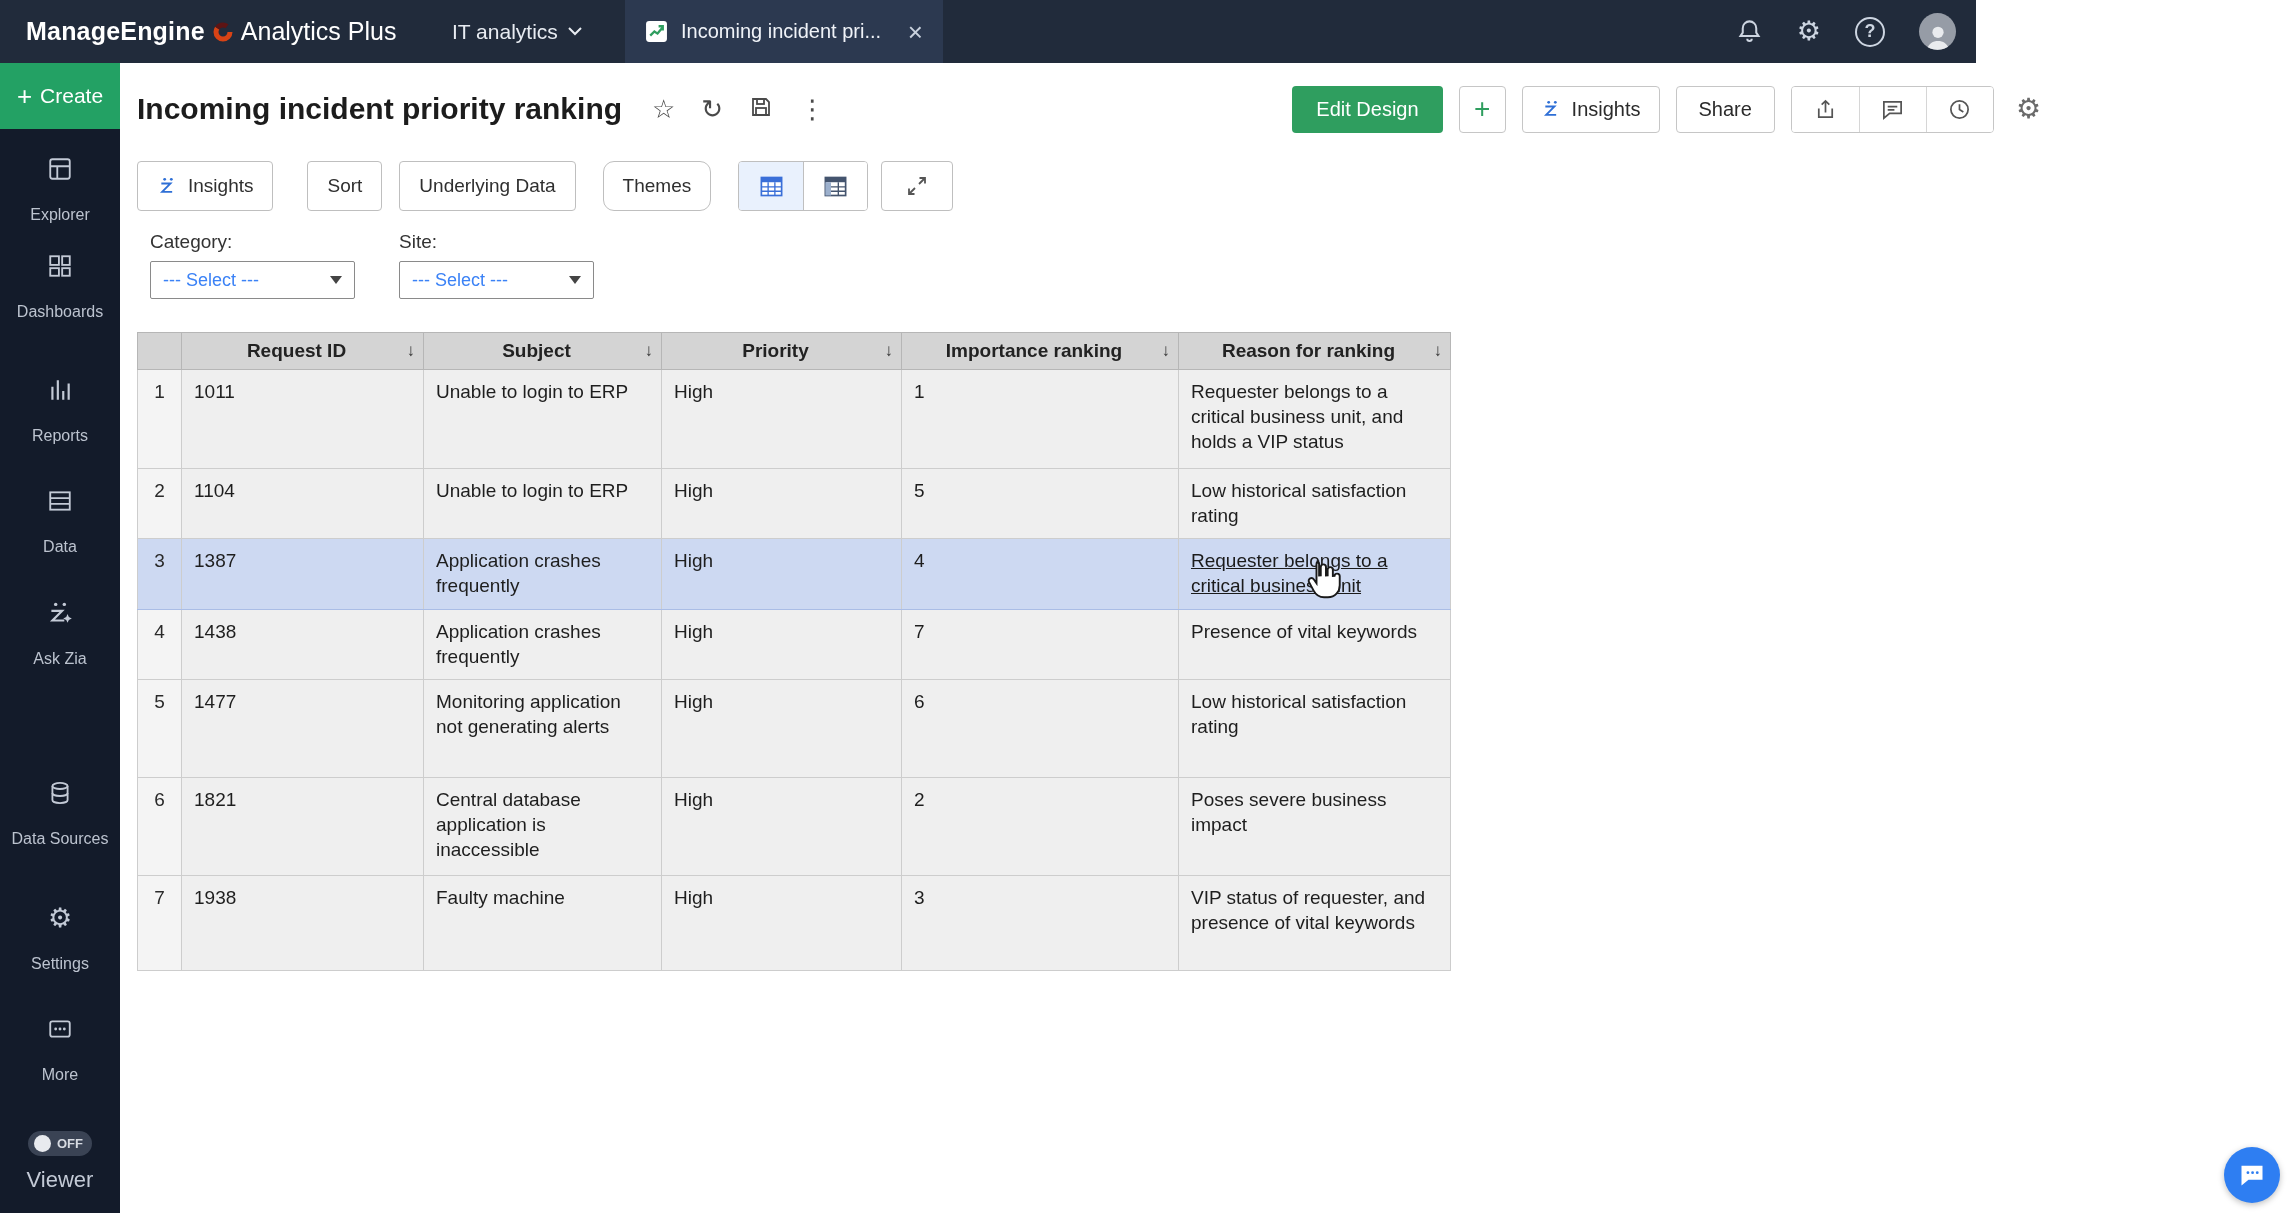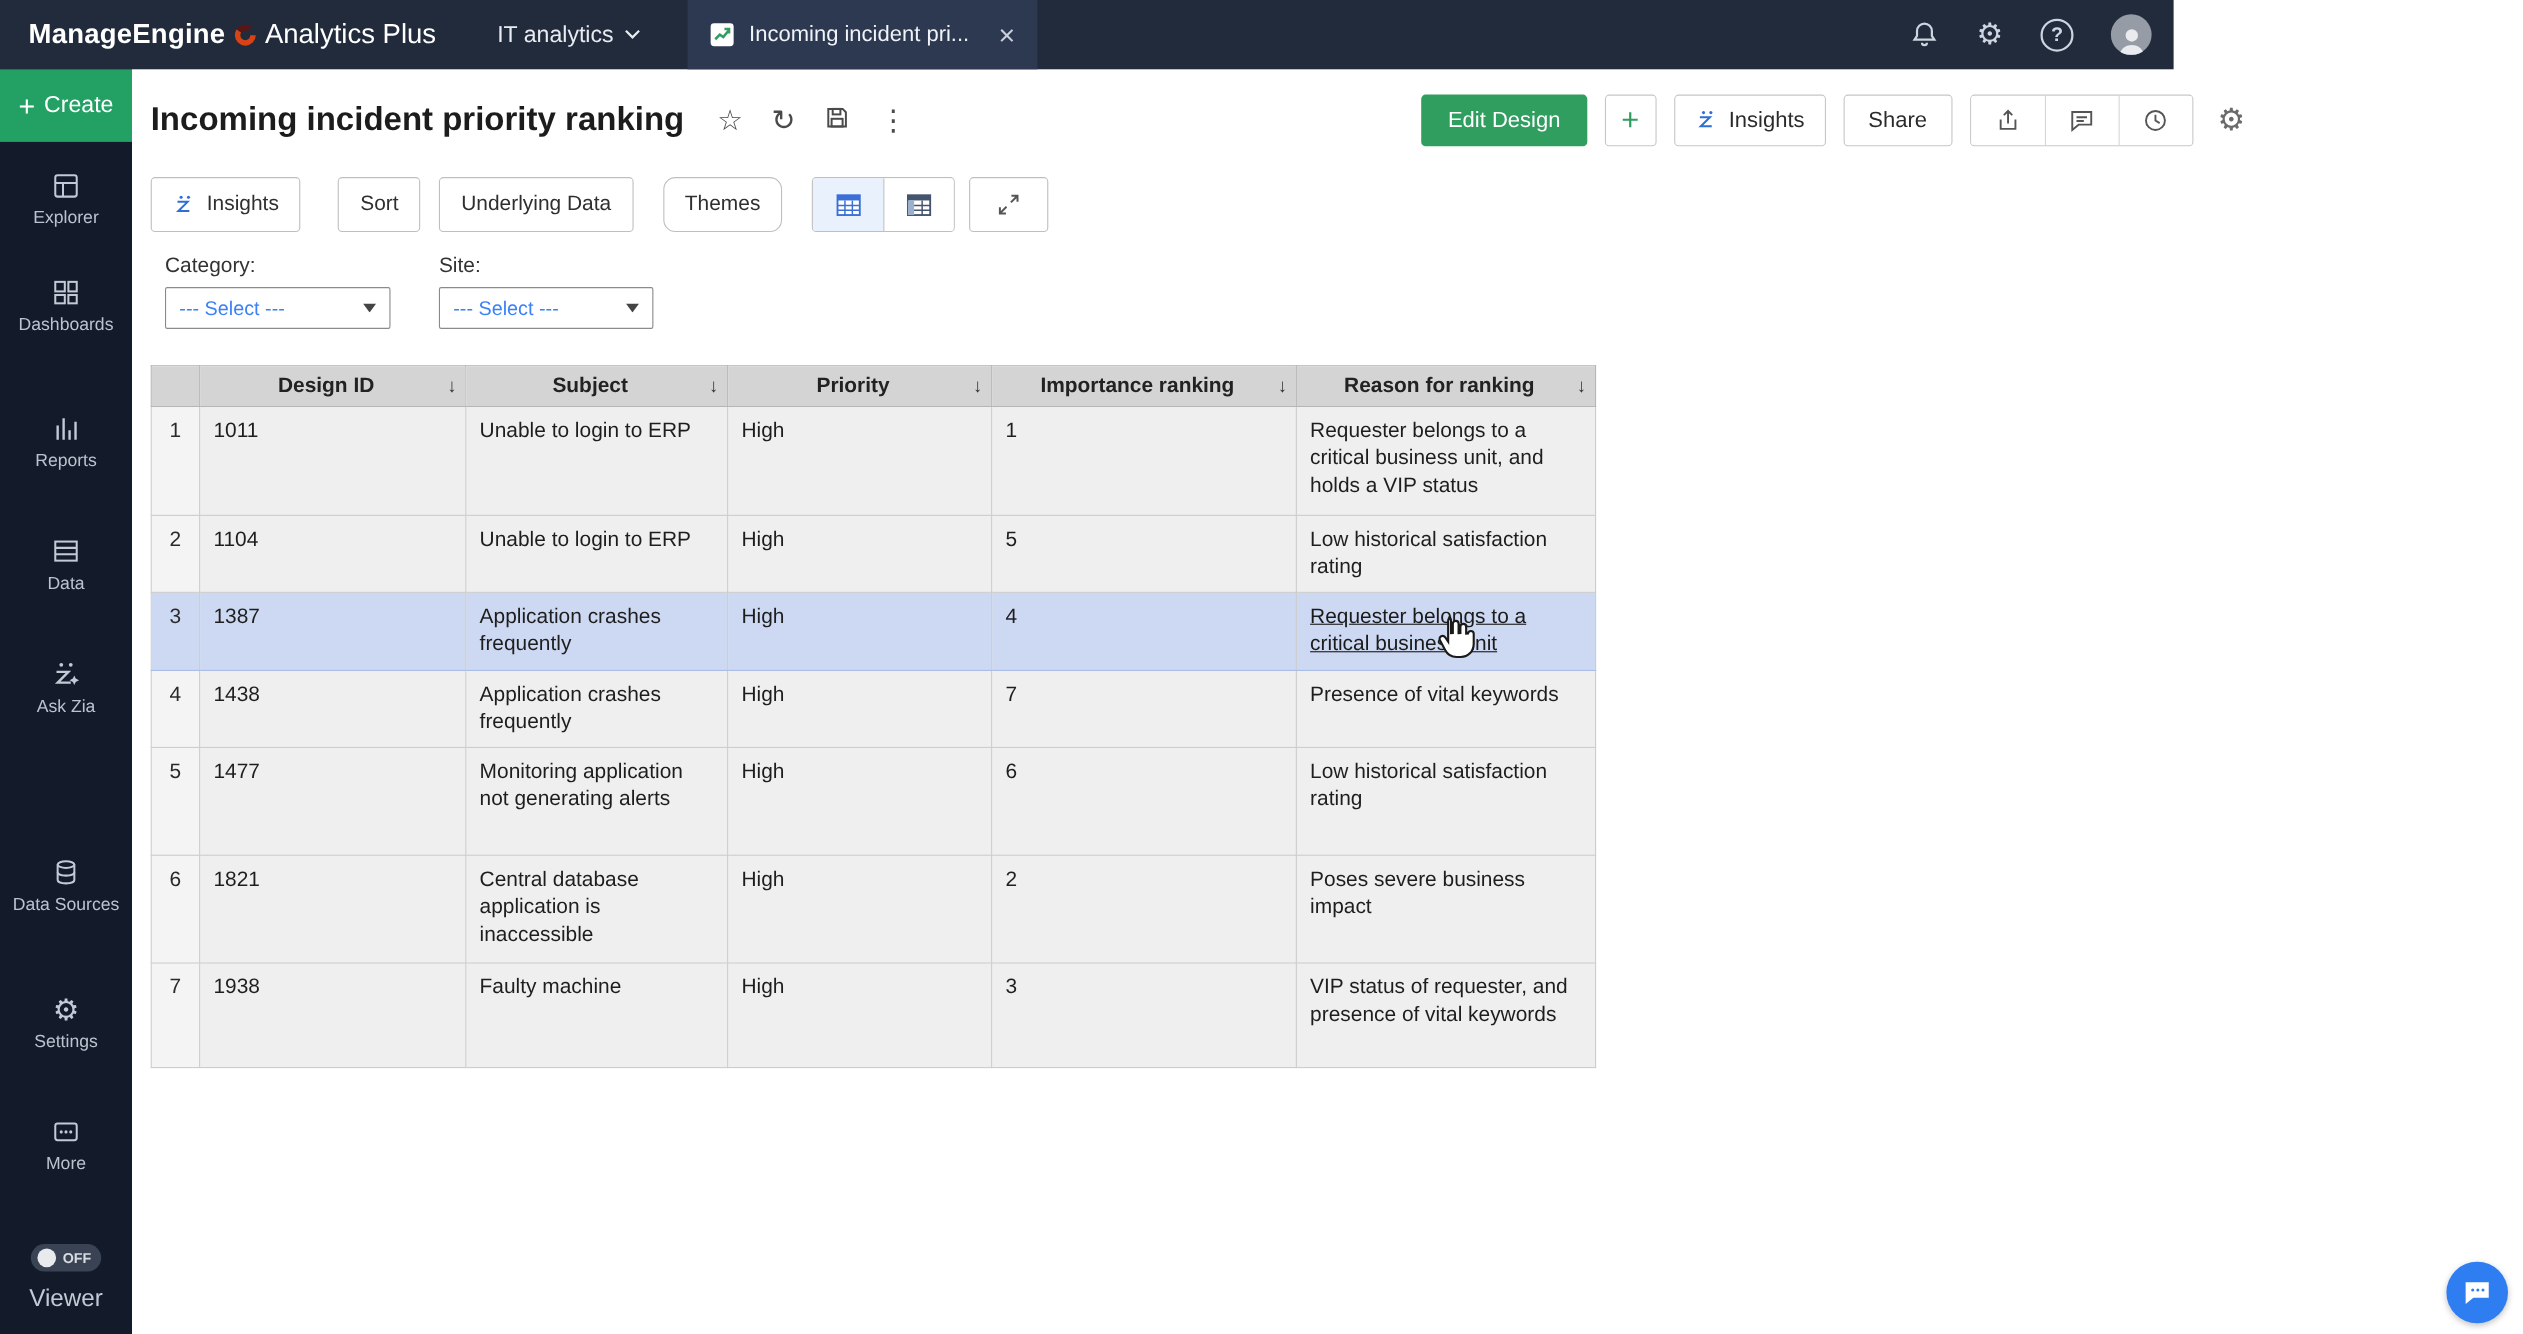--- a/index.html
+++ b/index.html
@@ -18,21 +18,21 @@
   .tb-glyph { font-size:27px; color:#cdd5e1; cursor:pointer; line-height:1; }
   .help-circle { width:30px; height:30px; border:2px solid #cdd5e1; border-radius:50%; display:flex; align-items:center; justify-content:center; font-size:18px; font-weight:700; color:#cdd5e1; cursor:pointer; }
   .avatar { width:37px; height:37px; border-radius:50%; background:#969ca6; overflow:hidden; display:flex; align-items:flex-end; justify-content:center; cursor:pointer; }
 
   
   .sidebar { position:absolute; top:63px; left:0; width:120px; height:1150px; background:#131b2a; z-index:10; }
   .create-btn { height:66px; background:#23a164; color:#fff; display:flex; align-items:center; justify-content:center; gap:8px; font-size:21px; cursor:pointer; }
   .create-btn .plus { font-size:26px; font-weight:400; }
   .side-item { position:absolute; left:0; width:120px; text-align:center; color:#bcc3cf; cursor:pointer; }
   .side-item .icon { height:30px; display:flex; align-items:center; justify-content:center; }
-  .side-item .lbl { font-size:16px; margin-top:6px; line-height:1.15; padding:0 6px; }
+  .side-item .lbl { font-size:16px; margin-top:22px; line-height:1.15; padding:0 6px; }
   .gear-glyph { font-size:27px; color:#c3cad6; line-height:1; }
   .viewer-toggle { position:absolute; top:1068px; left:0; width:120px; display:flex; justify-content:center; }
   .toggle-pill { width:64px; height:25px; background:#3a4354; border-radius:13px; display:flex; align-items:center; gap:6px; padding:0 6px; cursor:pointer; }
   .toggle-knob { width:17px; height:17px; background:#e8eaee; border-radius:50%; }
   .toggle-text { font-size:13px; color:#d7dbe2; font-weight:700; }
   .viewer-label { position:absolute; top:1104px; left:0; width:120px; text-align:center; font-size:22px; color:#c3cad6; }
 
   
   .content { position:absolute; top:63px; left:120px; width:1945px; height:1150px; background:#fff; }
 
@@ -348,21 +348,21 @@
       <col style="width:44px">
         <col style="width:242px">
         <col style="width:238px">
         <col style="width:240px">
         <col style="width:277px">
         <col style="width:272px">
     </colgroup>
     <thead>
       <tr>
         <th></th>
-        <th><span>Design ID</span><span class="sort-arrow">↓</span></th>
+        <th><span>Request ID</span><span class="sort-arrow">↓</span></th>
         <th><span>Subject</span><span class="sort-arrow">↓</span></th>
         <th><span>Priority</span><span class="sort-arrow">↓</span></th>
         <th><span>Importance ranking</span><span class="sort-arrow">↓</span></th>
         <th><span>Reason for ranking</span><span class="sort-arrow">↓</span></th>
       </tr>
     </thead>
     <tbody>
       <tr>
         <td class="num">1</td>
         <td>1011</td>

